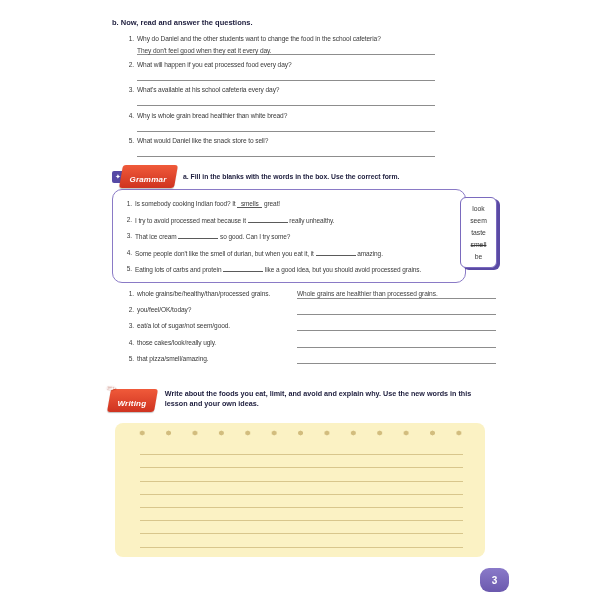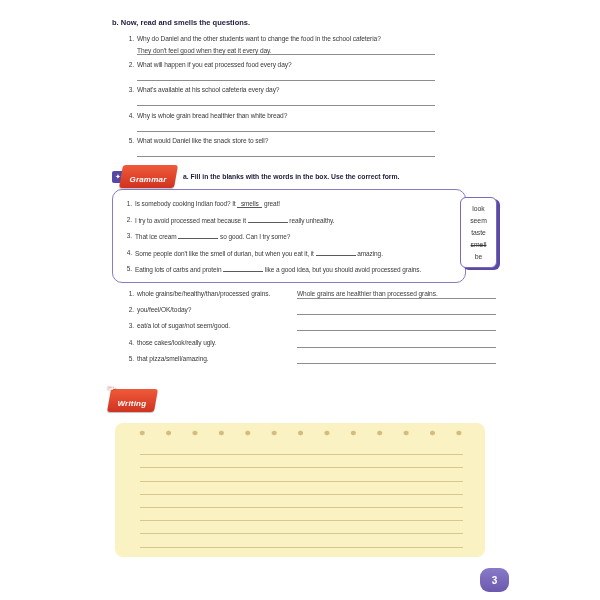--- a/index.html
+++ b/index.html
@@ -93,21 +93,21 @@
     color: #fff; font-size: 10px; font-weight: bold;
     display: flex; align-items: center; justify-content: center;
   }
 </style>
 </head>
 <body>
 
 <div class="page">
 
   <section class="reading">
-    <div class="sec-heading">b. Now, read and smells the questions.</div>
+    <div class="sec-heading">b. Now, read and answer the questions.</div>
 
     <div class="q-row">
       <div class="q-text">
         <span class="num">1.</span>
         <span>Why do Daniel and the other students want to change the food in the school cafeteria?</span>
       </div>
       <div class="answer-line"><span>They don't feel good when they eat it every day.</span></div>
     </div>
 
     <div class="q-row">
@@ -247,20 +247,21 @@
     </div>
   </section>
 
   <div class="writing-header">
     <div class="badge">
       <span class="pencil-icon">✎</span>
       <span class="ribbon">
         <span class="ribbon-label">Writing</span>
       </span>
     </div>
+    <div class="w-instr">Write about the foods you eat, limit, and avoid and explain why. Use the new words in this lesson and your own ideas.</div>
   </div>
 
   <div class="notepad">
     <div class="holes"></div>
     <div class="rules"></div>
   </div>
 
   <div class="page-num">
     <span>3</span>
   </div>

